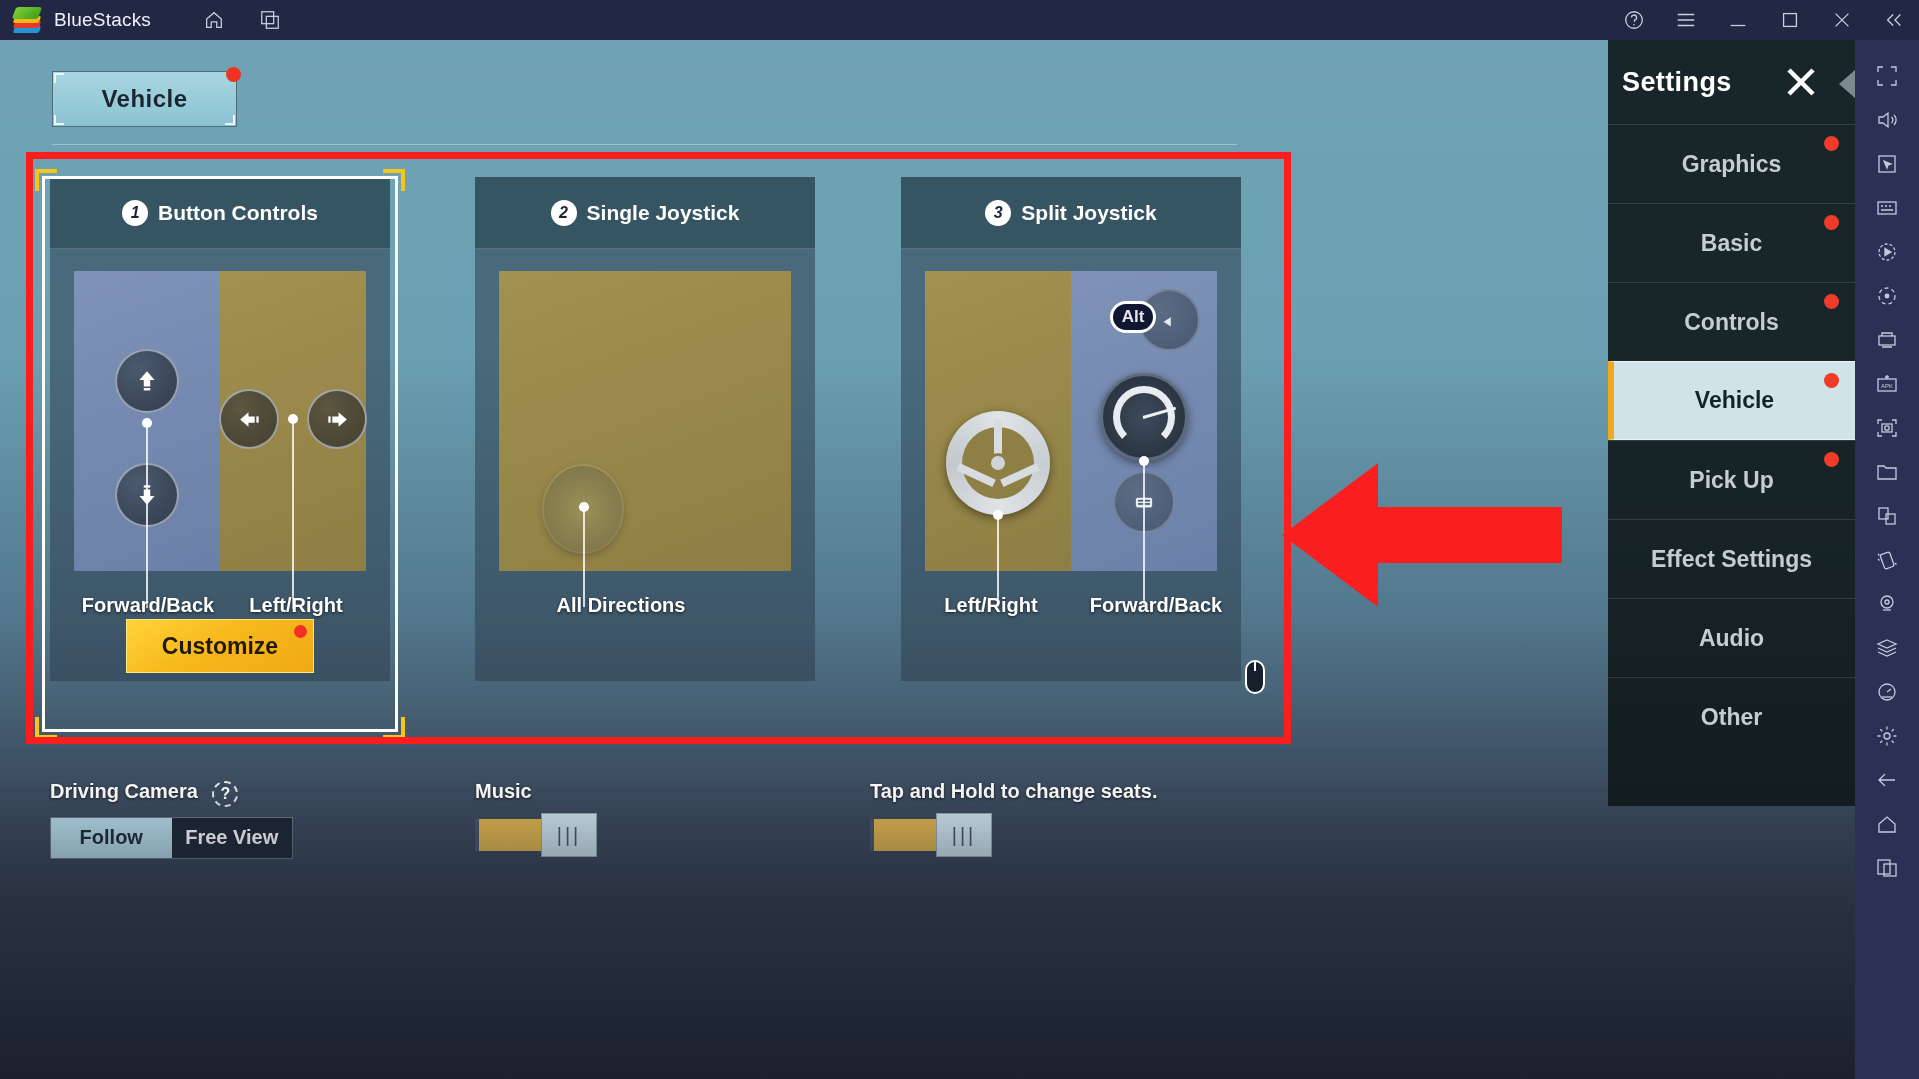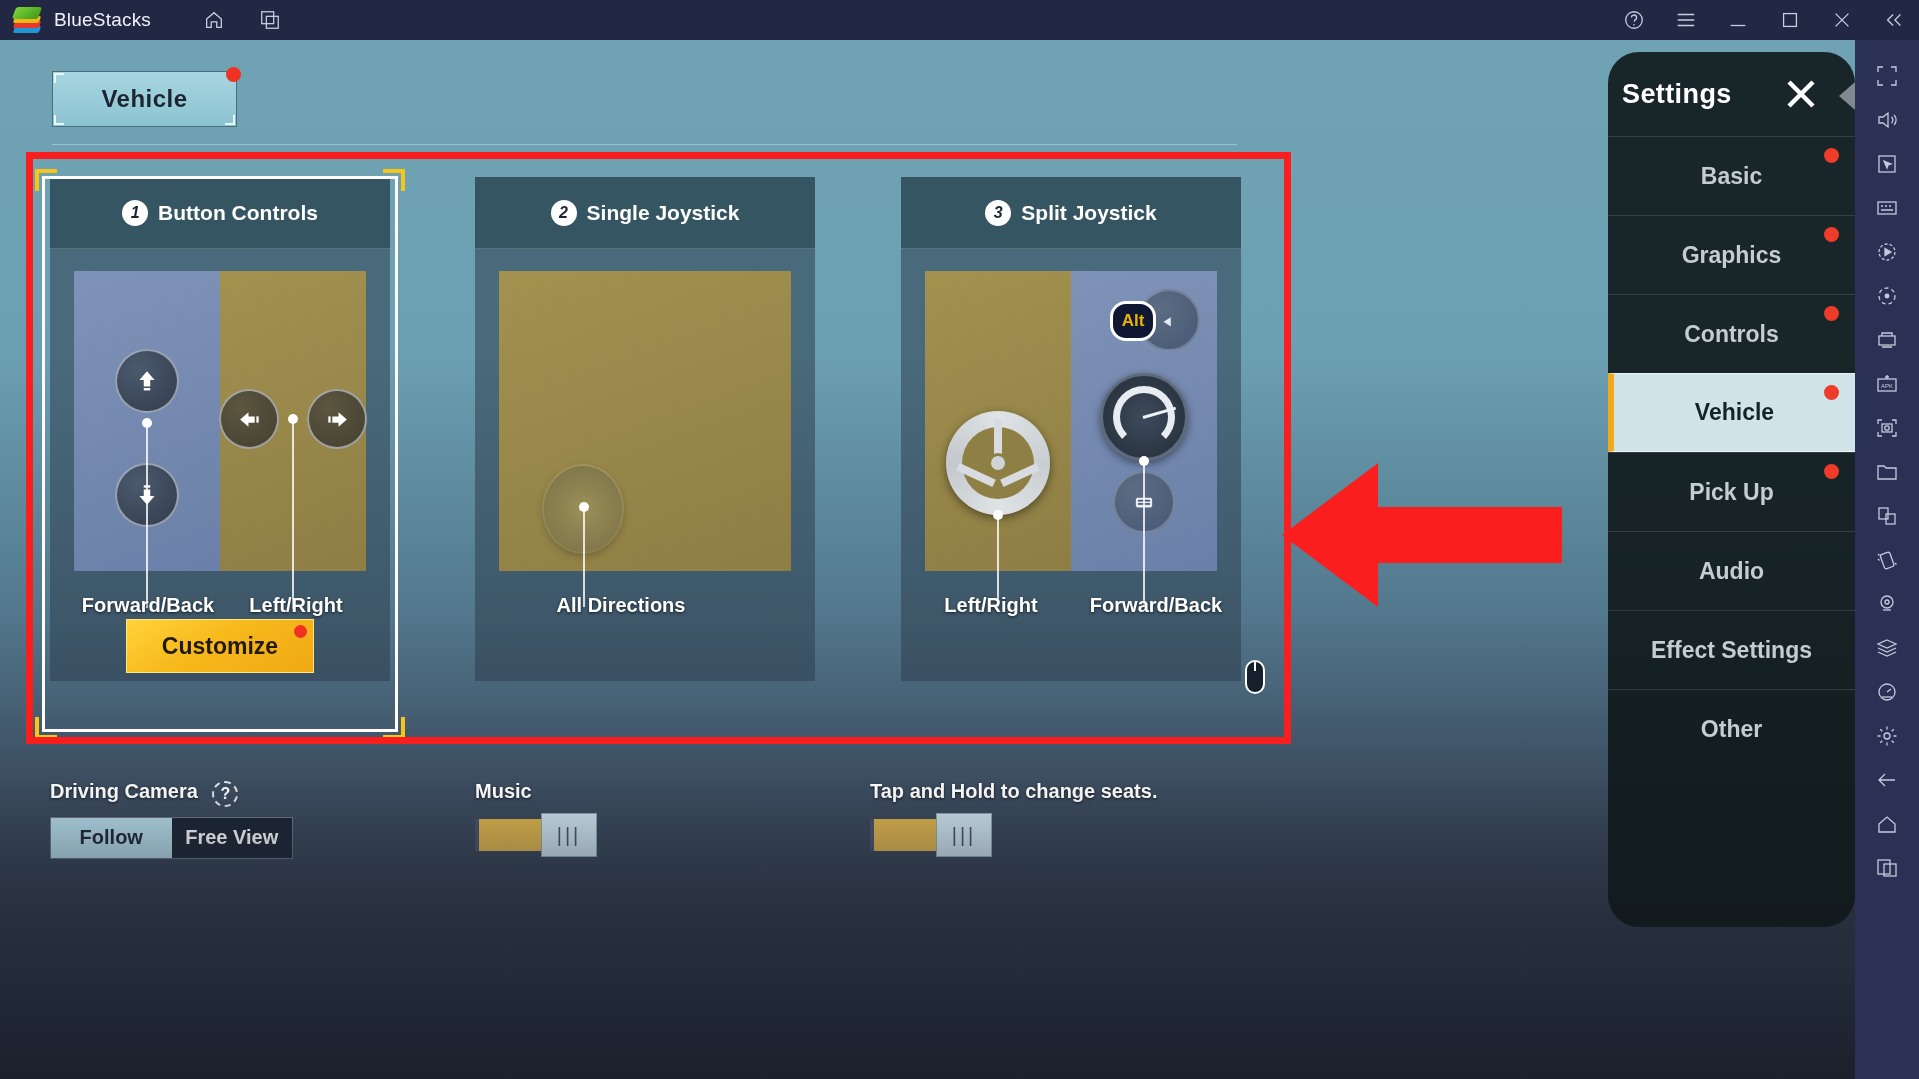--- a/index.html
+++ b/index.html
@@ -170,23 +170,23 @@
     pointer-events: none;
   }
   .sel-corner { position: absolute; width: 22px; height: 22px; border: 4px solid #f5c518; }
   .sel-corner.tl { left: -10px; top: -10px; border-right: 0; border-bottom: 0; }
   .sel-corner.tr { right: -10px; top: -10px; border-left: 0; border-bottom: 0; }
   .sel-corner.bl { left: -10px; bottom: -10px; border-right: 0; border-top: 0; }
   .sel-corner.br { right: -10px; bottom: -10px; border-left: 0; border-top: 0; }
 
   
   .alt-badge {
-    position: absolute; width: 46px; height: 40px; border-radius: 16px;
+    position: absolute; width: 46px; height: 32px; border-radius: 16px;
     background: #101733; border: 3px solid #ffffff;
-    color: #eab308; font-size: 17px; font-weight: bold;
+    color: #e5e5e5; font-size: 17px; font-weight: bold;
     display: flex; align-items: center; justify-content: center;
     z-index: 6;
   }
 
   
   .bottom { position: absolute; left: 50px; top: 740px; width: 1250px; height: 120px; }
   .grp-label { color: #ffffff; font-size: 20px; font-weight: bold; text-shadow: 0 1px 3px rgba(0,0,0,.7); }
   .help-q {
     display: inline-flex; align-items: center; justify-content: center;
     width: 26px; height: 26px; border-radius: 50%;
@@ -211,25 +211,24 @@
     background: #cfe4ec; border: 1px solid #8fa6b3;
     display: flex; align-items: center; justify-content: center;
     letter-spacing: 3px; color: #4a5360; font-size: 20px;
   }
 
   
   .big-arrow { position: absolute; left: 1282px; top: 455px; width: 280px; height: 160px; z-index: 30; }
 
   
   .settings {
-    position: absolute; right: 64px; top: 52px;
-    width: 247px; height: 875px;
+    position: absolute; right: 64px; top: 40px;
+    width: 247px; height: 766px;
     background: rgba(16,24,26,.9);
     z-index: 20;
-    border-radius: 31px;
   }
   .s-head {
     height: 84px; display: flex; align-items: center;
     padding: 0 12px 0 14px; position: relative;
   }
   .s-title { color: #ffffff; font-size: 27px; font-weight: bold; letter-spacing: .4px; }
   .s-close { position: absolute; right: 36px; top: 24px; width: 36px; height: 36px; }
   .s-close svg { width: 100%; height: 100%; stroke: #ffffff; stroke-width: 3; }
   .s-tri { position: absolute; right: 0; top: 30px; width: 0; height: 0;
     border-top: 14px solid transparent; border-bottom: 14px solid transparent;
@@ -507,44 +506,44 @@
       <div class="s-title">Settings</div>
       <div class="s-close">
         <svg viewBox="0 0 24 24">
             <path d="M4 4l16 16M20 4L4 20" fill="none"></path>
           </svg>
       </div>
       <div class="s-tri"></div>
     </div>
 
     <div class="s-item">
+      <span>Graphics</span>
+      <span class="dot-r"></span>
+    </div>
+    <div class="s-item">
       <span>Basic</span>
-      <span class="dot-r"></span>
-    </div>
-    <div class="s-item">
-      <span>Graphics</span>
       <span class="dot-r"></span>
     </div>
     <div class="s-item">
       <span>Controls</span>
       <span class="dot-r"></span>
     </div>
     <div class="s-item active">
       <span>Vehicle</span>
       <span class="dot-r"></span>
     </div>
     <div class="s-item">
       <span>Pick Up</span>
       <span class="dot-r"></span>
     </div>
     <div class="s-item">
+      <span>Effect Settings</span>
+    </div>
+    <div class="s-item">
       <span>Audio</span>
-    </div>
-    <div class="s-item">
-      <span>Effect Settings</span>
     </div>
     <div class="s-item">
       <span>Other</span>
     </div>
   </div>
 
   <svg class="big-arrow" viewBox="0 0 280 160">
     <polygon points="0,80 96,8 96,52 280,52 280,108 96,108 96,152" fill="#fa1e1e"></polygon>
   </svg>
 

